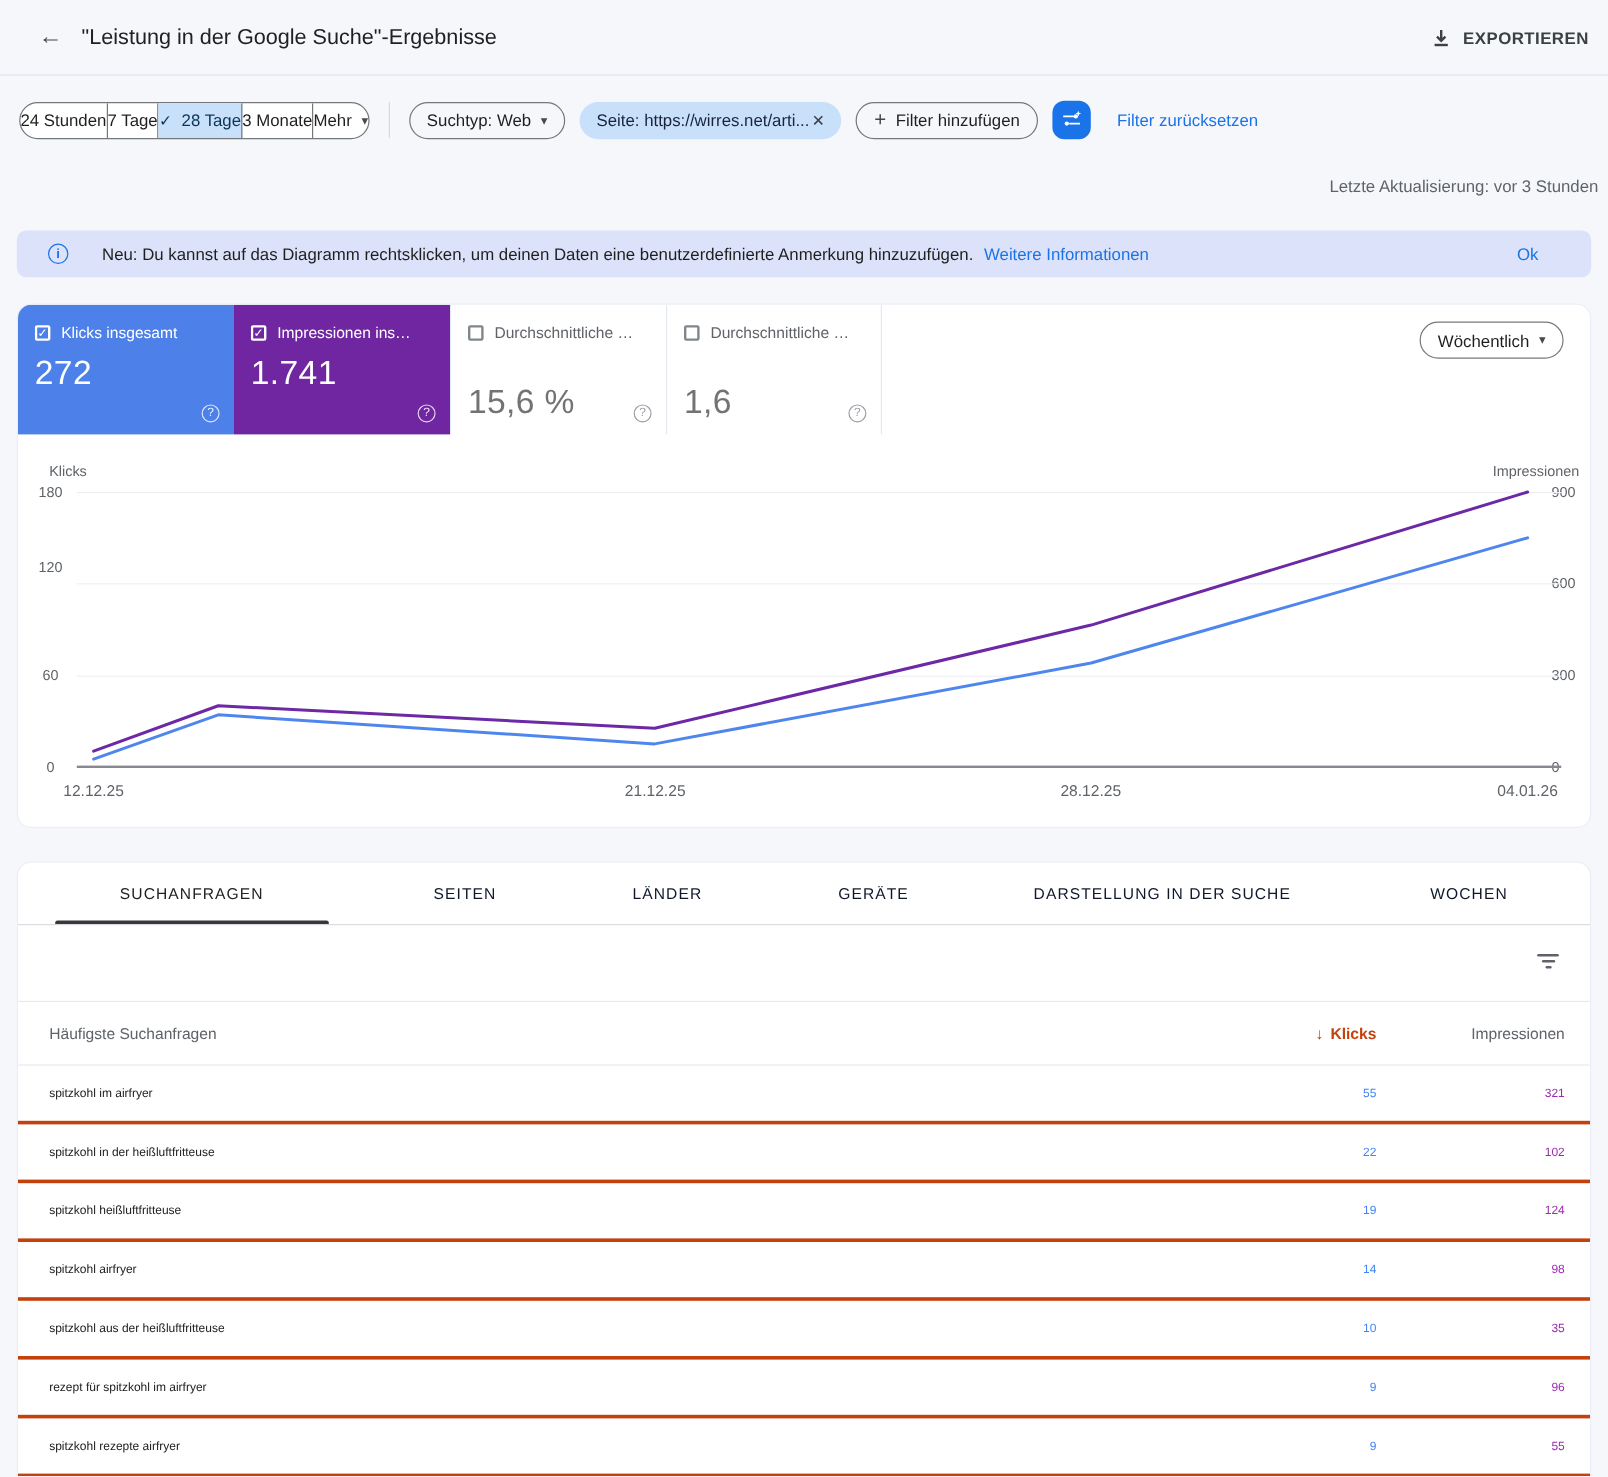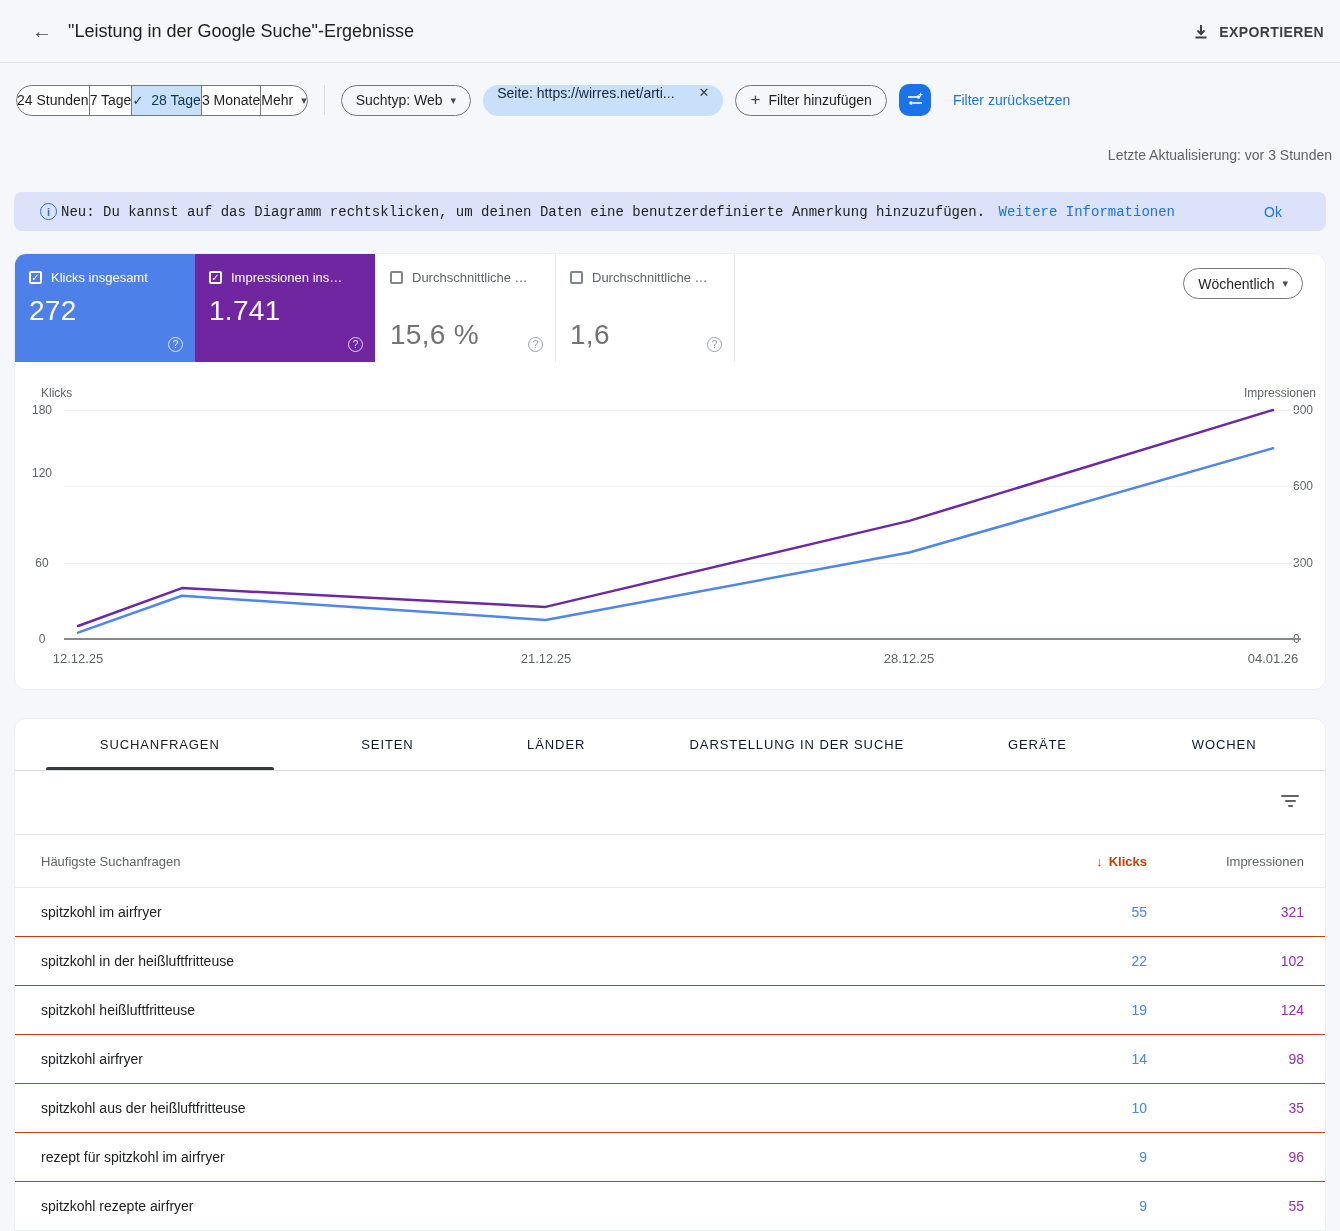--- a/index.html
+++ b/index.html
@@ -19,32 +19,32 @@
   
   .filterbar { position:absolute; top:84px; left:16px; display:flex; align-items:center; }
   .seg { display:flex; border:1px solid #75787b; border-radius:16px; overflow:hidden; height:31px; background:#fff; }
   .seg-item { display:flex; align-items:center; padding:0 0; font-size:14px; color:#1f1f1f; border-right:1px solid #75787b; cursor:pointer; white-space:nowrap; background:transparent; }
   .seg-item:last-child { border-right:none; }
   .seg-item.selected { background:#c9e0fb; color:#0b3558; gap:8px; }
   .seg-check { font-size:13px; color:#0b3558; }
   .caret { font-size:11px; color:#474b50; margin-left:8px; }
   .vdiv { width:1px; height:30px; background:#d5d9e0; margin:0 16px; }
   .pill { display:flex; align-items:center; height:31px; padding:0 14px; border:1px solid #75787b; border-radius:16px; font-size:14px; color:#1f1f1f; background:transparent; cursor:pointer; white-space:nowrap; }
-  .chip { display:flex; gap:24px; height:31px; padding:0 14px; border-radius:16px; background:#c9e0fb; font-size:14px; color:#17243a; cursor:pointer; margin-left:12px; white-space:nowrap; }
+  .chip { display:flex; align-items:center; gap:2px; height:31px; padding:0 14px; border-radius:16px; background:#c9e0fb; font-size:14px; color:#17243a; cursor:pointer; margin-left:12px; white-space:nowrap; }
   .chip-x { font-size:13px; color:#3c4043; cursor:pointer; }
   .pill.addfilter { margin-left:12px; gap:8px; }
   .plus { font-size:17px; color:#444746; }
   .sparkle-btn { width:32px; height:32px; border-radius:10px; background:#1a73e8; margin-left:12px; display:flex; align-items:center; justify-content:center; cursor:pointer; }
   .reset-link { margin-left:22px; font-size:14px; color:#1a73e8; cursor:pointer; white-space:nowrap; }
   .last-update { position:absolute; top:147px; right:8px; font-size:14px; color:#5f6368; }
 
   
   .notice { position:absolute; top:192px; left:14px; width:1312px; height:39px; background:#dbe2fa; border-radius:8px; display:flex; align-items:center; padding:0 44px 0 26px; }
   .info-icon { width:17px; height:17px; border:1.5px solid #1a73e8; border-radius:50%; color:#1a73e8; font-size:11px; font-weight:700; display:flex; align-items:center; justify-content:center; flex:none; font-style:normal; }
-  .notice-text { margin-left:4px; font-size:14px; color:#1f1f1f;font-family:Liberation Mono, monospace; }
+  .notice-text { margin-left:28px; font-size:14px; color:#1f1f1f; }
   .notice-link { color:#1a73e8; cursor:pointer; margin-left:5px; }
   .notice-ok { margin-left:auto; font-size:14px; color:#1a73e8; font-weight:500; cursor:pointer; }
 
   
   .panel { position:absolute; left:14px; background:#fff; border-radius:12px; border:1px solid #eceff5; }
   .chart-panel { top:253px; width:1312px; height:437px; overflow:hidden; }
   .tiles { display:flex; }
   .tile { width:180px; height:108px; position:relative; padding:16px 14px; cursor:pointer; }
   .tile-blue { background:#4d80e9; color:#fff; }
   .tile-purple { background:#7126a1; color:#fff; }
@@ -76,21 +76,21 @@
   .tab { display:flex; align-items:center; justify-content:center; font-size:13px; letter-spacing:.9px; color:#0f172a; cursor:pointer; position:relative; font-weight:500; }
   .tab.active { color:#202124; }
   .tab.active::after { content:""; position:absolute; bottom:0; left:50%; transform:translateX(-50%); width:228px; height:3px; background:#37383b; border-radius:2px 2px 0 0; }
   .tab-toolbar { height:64px; border-bottom:1px solid #e8eaed; position:relative; }
   .filterlist-icon { position:absolute; right:26px; top:24px; width:18px; height:14px; cursor:pointer; }
   .filterlist-icon span { display:block; background:#5f6368; height:2px; border-radius:1px; margin-bottom:3px; }
   .fl1 { width:18px; } .fl2 { width:11px; margin-left:3.5px; } .fl3 { width:5px; margin-left:6.5px; }
 
   .thead, .trow { display:flex; align-items:center; }
   .thead { height:53px; border-bottom:1px solid #e8eaed; font-size:13px; color:#5f6368; }
-  .trow { height:49px; border-bottom:1px solid #c2410c; font-size:14px; cursor:pointer; }
+  .trow { height:49px; border-bottom:3px solid #c2410c; font-size:10px; cursor:pointer; }
   .col-q { flex:1; padding-left:26px; overflow:hidden; white-space:nowrap; text-overflow:ellipsis; }
   .col-c { width:120px; text-align:right; }
   .col-i { width:178px; text-align:right; padding-right:21px; }
   .thead .col-c { color:#c2410c; font-weight:700;text-align:right; }
   .sort-arrow { font-weight:400; margin-right:6px; font-size:13px; }
   .trow .col-q { color:#202124; }
   .num-clicks { color:#4285f4; }
   .num-impr { color:#9c2bb0; }
 </style>
 </head>
@@ -230,22 +230,22 @@
         <polyline points="14.0,238.6 117.9,201.7 481.6,225.9 845.3,158.5 1209.0,54.2" fill="none" stroke="#4e86ee" stroke-width="2.5" stroke-linejoin="round" stroke-linecap="round"></polyline>
         <polyline points="14.0,232.0 117.9,194.1 481.6,212.9 845.3,126.9 1209.0,16.0" fill="none" stroke="#6d28a5" stroke-width="2.5" stroke-linejoin="round" stroke-linecap="round"></polyline>
       </svg>
   </div>
 
   <div class="panel table-panel">
     <div class="tabs">
       <div class="tab active" style="width:290px;">SUCHANFRAGEN</div>
       <div class="tab" style="width:166px;">SEITEN</div>
       <div class="tab" style="width:172px;">LÄNDER</div>
+      <div class="tab" style="width:172px;">GERÄTE</div>
       <div class="tab" style="width:310px;">DARSTELLUNG IN DER SUCHE</div>
-      <div class="tab" style="width:172px;">GERÄTE</div>
       <div class="tab" style="width:202px;">WOCHEN</div>
     </div>
 
     <div class="tab-toolbar">
       <div class="filterlist-icon">
         <span class="fl1"></span>
           <span class="fl2"></span>
           <span class="fl3"></span>
       </div>
     </div>

